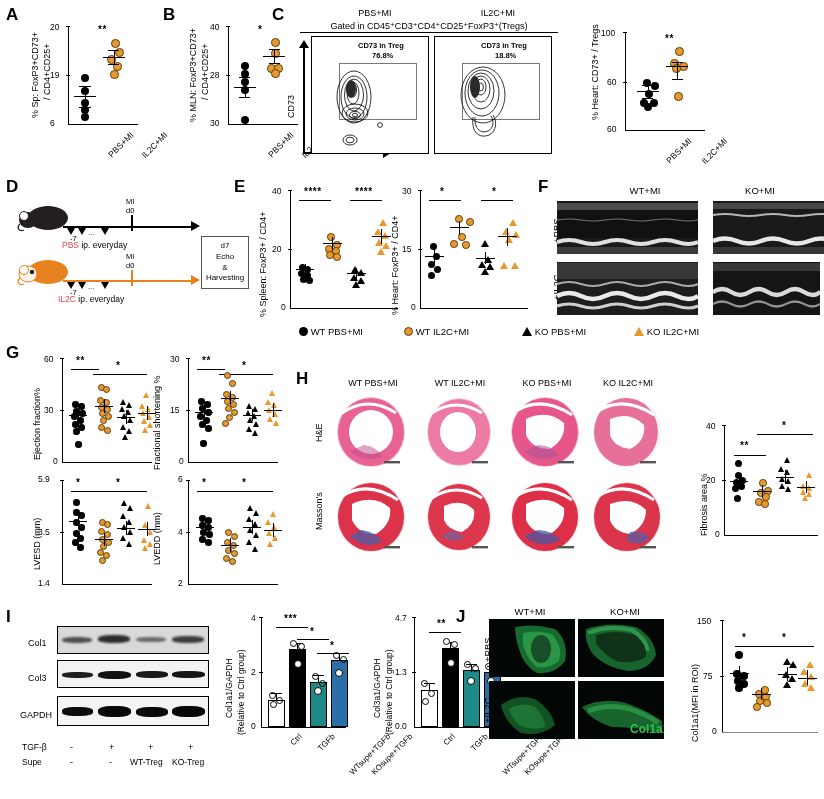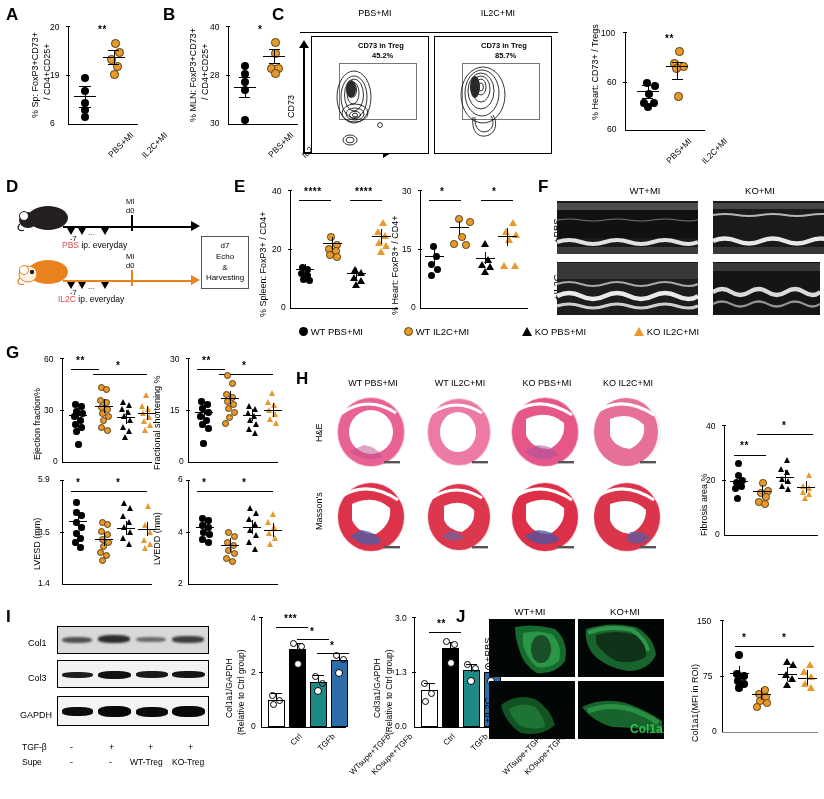--- a/index.html
+++ b/index.html
@@ -108,20 +108,21 @@
 <div class="barline" style="left:263px;top:56px;width:22px;"></div>
 <div class="errv" style="left:274px;top:49px;height:14px;"></div>
 <div class="barline" style="left:269px;top:49px;width:11px;"></div>
 <div class="barline" style="left:269px;top:63px;width:11px;"></div>
 <div class="abs diag" style="left:257px;top:130px;">PBS+MI</div>
 <div class="abs diag" style="left:290px;top:130px;">IL2C+MI</div>
 
 <div class="abs pl" style="left:272px;top:6px;">C</div>
 <div class="abs ttl" style="left:320px;top:8px;width:110px;">PBS+MI</div>
 <div class="abs ttl" style="left:443px;top:8px;width:110px;">IL2C+MI</div>
+<div class="abs ttl" style="left:300px;top:21px;width:258px;">Gated in CD45⁺CD3⁺CD4⁺CD25⁺FoxP3⁺(Tregs)</div>
 <div class="abs" style="left:300px;top:32px;width:258px;height:1px;background:#000;"></div>
 
 <div class="abs" style="left:303px;top:42px;width:1.6px;height:112px;background:#000;"></div>
 <div class="abs" style="left:299px;top:40px;width:0;height:0;border-left:5px solid transparent;border-right:5px solid transparent;border-bottom:8px solid #000;"></div>
 <div class="abs" style="left:303px;top:152px;width:82px;height:1.6px;background:#000;"></div>
 <div class="abs" style="left:383px;top:148px;width:0;height:0;border-top:5px solid transparent;border-bottom:5px solid transparent;border-left:8px solid #000;"></div>
 <div class="abs" style="left:286px;top:118px;">
       <div class="vert">CD73</div>
     </div>
 <div class="abs axlab" style="left:391px;top:146px;">FoxP3</div>
@@ -141,42 +142,42 @@
       <ellipse cx="43" cy="78" rx="2.6" ry="1.8"></ellipse>
       <ellipse cx="38" cy="103" rx="7" ry="5"></ellipse>
       <ellipse cx="38" cy="103" rx="4" ry="2.8"></ellipse>
       <circle cx="68" cy="88" r="2.4"></circle>
     </g>
     <g fill="#2a2a2a">
       <ellipse cx="39" cy="52" rx="5" ry="9"></ellipse>
     </g>
   </svg>
   <div class="abs tny" style="left:46px;top:4px;font-weight:bold;">CD73 in Treg</div>
-  <div class="abs tny" style="left:60px;top:14px;font-weight:bold;">45.2%</div>
+  <div class="abs tny" style="left:60px;top:14px;font-weight:bold;">76.8%</div>
 </div>
 
 <div class="fcbox" style="left:434px;top:36px;width:118px;height:118px;">
   <div class="gatebox" style="left:27px;top:26px;width:78px;height:57px;"></div>
   <svg width="116" height="116" style="position:absolute;left:0;top:0;">
     <g fill="none" stroke="#000" stroke-width="0.8">
       <ellipse cx="48" cy="58" rx="22" ry="28"></ellipse>
       <ellipse cx="47" cy="56" rx="17" ry="23"></ellipse>
       <ellipse cx="46" cy="54" rx="13" ry="18"></ellipse>
       <ellipse cx="46" cy="52" rx="9" ry="13"></ellipse>
       <ellipse cx="46" cy="50" rx="5" ry="8"></ellipse>
       <ellipse cx="46" cy="50" rx="2.4" ry="4"></ellipse>
       <path d="M38,80 C36,95 44,102 54,98 C62,94 62,84 58,78"></path>
       <path d="M40,80 C39,92 46,97 53,94 C59,91 59,84 56,79"></path>
     </g>
     <g fill="#2a2a2a">
       <ellipse cx="40" cy="50" rx="5" ry="11"></ellipse>
     </g>
   </svg>
   <div class="abs tny" style="left:46px;top:4px;font-weight:bold;">CD73 in Treg</div>
-  <div class="abs tny" style="left:60px;top:14px;font-weight:bold;">85.7%</div>
+  <div class="abs tny" style="left:60px;top:14px;font-weight:bold;">18.8%</div>
 </div>
 
 <div class="abs" style="left:590px;top:120px;">
       <div class="vert">% Heart: CD73+ / Tregs</div>
     </div>
 <div class="abs" style="left:625px;top:32px;width:1.4px;height:98px;background:#000;"></div>
 <div class="abs" style="left:625px;top:130px;width:80px;height:1.4px;background:#000;"></div>
 <div class="abs tick" style="left:601px;top:28px;">100</div>
 <div class="abs tick" style="left:607px;top:77px;">60</div>
 <div class="abs tick" style="left:607px;top:124px;">60</div>
@@ -841,21 +842,21 @@
 <div class="abs diag" style="left:354px;top:732px;font-size:8px;">KOsupe+TGFb</div>
 
 <div class="abs" style="left:372px;top:718px;">
       <div class="vert" style="font-size:8.5px;">Col3a1/GAPDH</div>
     </div>
 <div class="abs" style="left:384px;top:735px;">
       <div class="vert" style="font-size:8.5px;">(Relative to Ctrl group)</div>
     </div>
 <div class="abs" style="left:414px;top:617px;width:1.4px;height:110px;background:#000;"></div>
 <div class="abs" style="left:414px;top:727px;width:85px;height:1.4px;background:#000;"></div>
-<div class="abs tick" style="left:395px;top:613px;">3.0</div>
+<div class="abs tick" style="left:395px;top:613px;">4.7</div>
 <div class="abs tick" style="left:395px;top:667px;">1.3</div>
 <div class="abs tick" style="left:395px;top:721px;">0.0</div>
 <div class="abs" style="left:412px;top:617px;width:4px;height:1.2px;background:#000;"></div>
 <div class="abs" style="left:412px;top:672px;width:4px;height:1.2px;background:#000;"></div>
 <div class="abs sig" style="left:437px;top:618px;">**</div>
 <div class="sigbar" style="left:429px;top:632px;width:32px;"></div>
 <div class="bar" style="left:421px;top:690px;width:17px;height:37px;background:#fff;border:1.3px solid #000;"></div>
 <div class="bar" style="left:442px;top:648px;width:17px;height:79px;background:#000;border:1.3px solid #000;"></div>
 <div class="bar" style="left:463px;top:670px;width:17px;height:57px;background:#1E8A87;border:1.3px solid #000;"></div>
 <div class="bar" style="left:484px;top:672px;width:17px;height:55px;background:#2C6FA8;border:1.3px solid #000;"></div>

